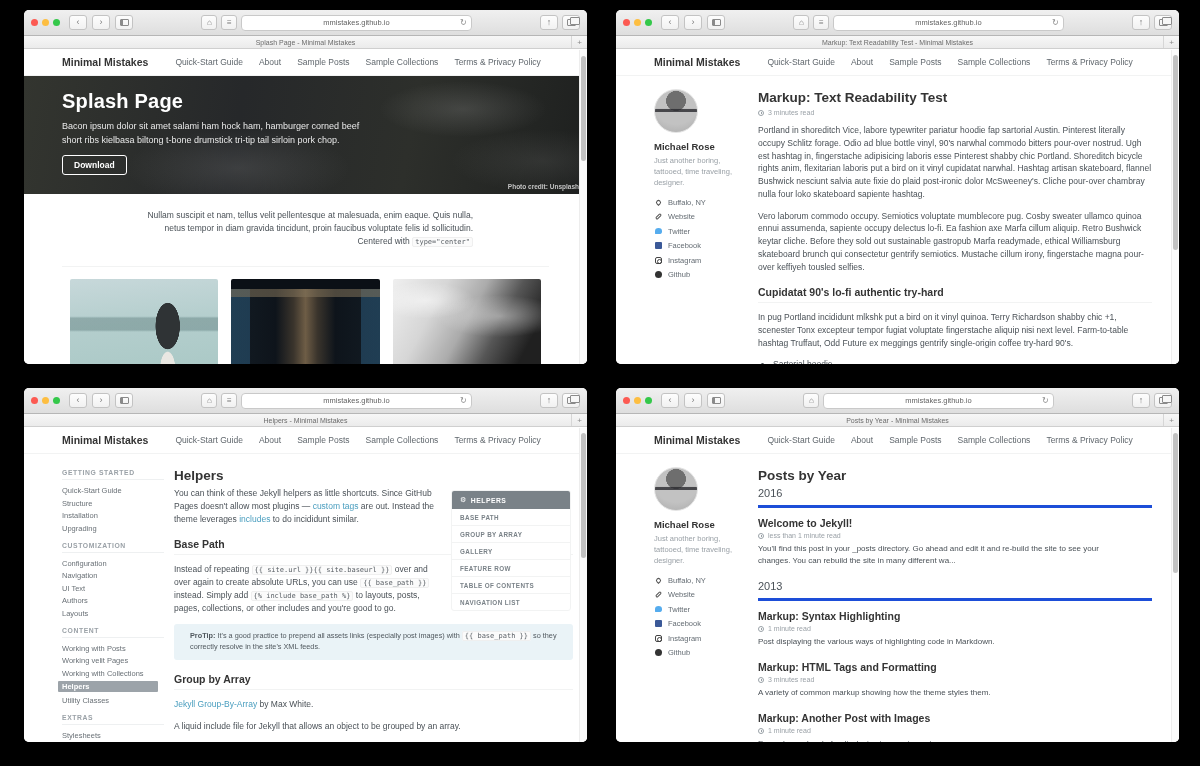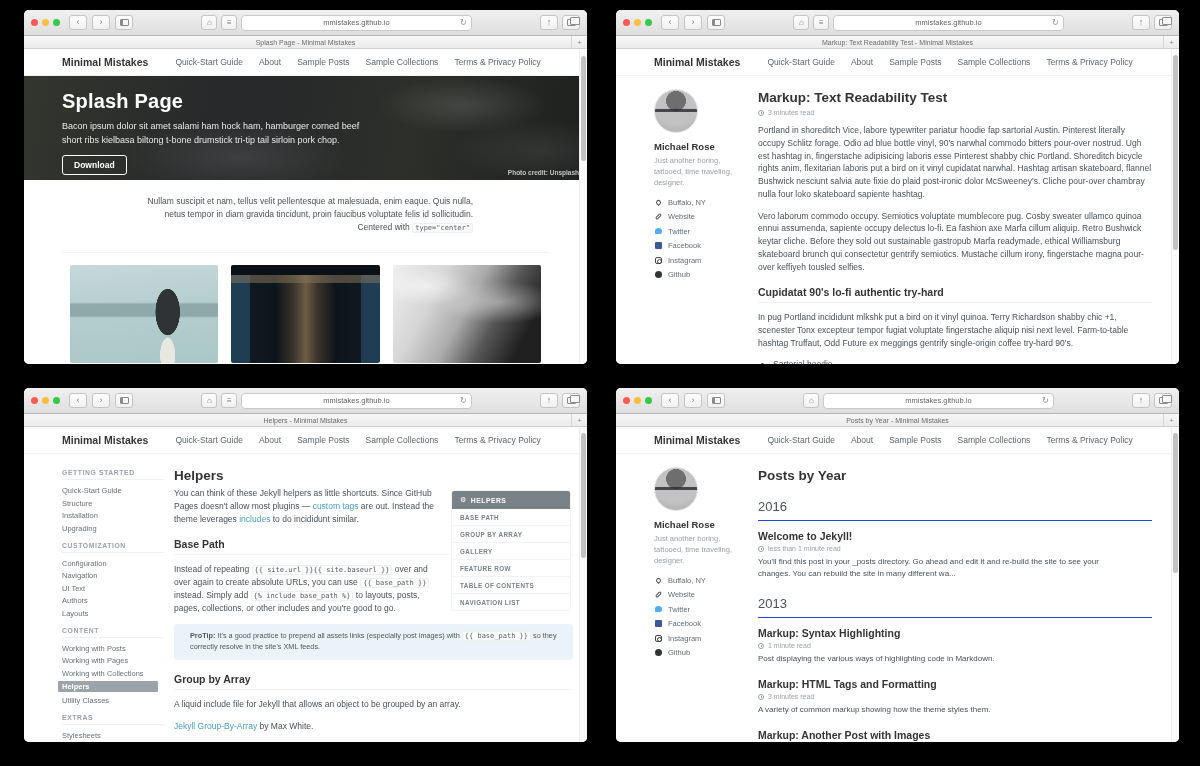--- a/index.html
+++ b/index.html
@@ -40,21 +40,21 @@
   .site { position:relative; height:315px; background:#fff; overflow:hidden; }
   .masthead { height:27px; display:flex; align-items:center; padding:0 16px 0 38px;
               border-bottom:1px solid #f2f3f3; background:#fff; }
   .brand { font-size:10.5px; font-weight:bold; color:#343434; }
   .navlinks { display:flex; gap:16px; margin-left:27px; font-size:8.5px; color:#60676d; }
   .scrollbar { position:absolute; top:1px; right:0; width:8px; height:100%;
                background:#fbfbfb; border-left:1px solid #ededed; }
   .thumb { position:absolute; right:1px; width:5px; border-radius:3px; background:#c2c2c2; }
 
   
-  .hero { height:104px; position:relative; padding:10px 0 0 38px; color:#fff; overflow:hidden;
+  .hero { height:118px; position:relative; padding:10px 0 0 38px; color:#fff; overflow:hidden;
     background:
       radial-gradient(120px 40px at 78% 28%, rgba(210,210,210,.16), transparent 70%),
       radial-gradient(160px 55px at 38% 78%, rgba(200,200,200,.14), transparent 70%),
       radial-gradient(130px 45px at 92% 72%, rgba(170,170,170,.12), transparent 70%),
       linear-gradient(100deg,#33352f 0%,#26282a 38%,#2d2f2b 68%,#1e201f 100%); }
   .hero h1 { font-size:20px; margin:4px 0 7px; letter-spacing:.2px; }
   .hero p { font-size:9px; max-width:305px; line-height:1.5; color:#e8e8e8; }
   .btn-download { display:inline-block; margin-top:8px; padding:4px 11px; border:1px solid #fff;
                   border-radius:3px; font-size:8.5px; font-weight:bold; color:#fff; }
   .credit { position:absolute; right:8px; bottom:4px; font-size:6.5px; font-weight:bold; color:#c4c4c4; }
@@ -127,22 +127,22 @@
                 text-transform:uppercase; padding:5px 8px; display:flex; align-items:center; gap:4px; }
   .toc-gear { font-size:7px; }
   .toc-item { font-size:6.3px; font-weight:bold; letter-spacing:.4px; color:#7a8288;
               text-transform:uppercase; padding:4.5px 8px; border-bottom:1px solid #f2f3f3; }
   .toc-item:last-child { border-bottom:none; }
   .blue { color:#4a9ebf; }
   .notice { background:#eaf3f7; border-radius:3px; padding:7px 16px; font-size:7.3px;
             line-height:1.5; color:#50585e; margin:10px 0; clear:both; }
 
   
-  .year-head { font-size:13px; color:#4a5157; border-bottom:1px solid #1d4ed8;
-               padding-bottom:6px; margin:16px 0 9px; font-weight:normal; }
+  .year-head { font-size:11px; color:#4a5157; border-bottom:3px solid #1d4ed8;
+               padding-bottom:6px; margin:4px 0 9px; font-weight:normal; }
   .post-item { margin-bottom:13px; }
   .post-item h3 { font-size:10.5px; color:#343434; margin-bottom:3px; }
   .post-item .pmeta { margin-bottom:4px; }
   .excerpt { font-size:8px; line-height:1.5; color:#4a5157; max-width:372px; }
 </style>
 </head>
 <body>
 
 <div class="stage">
 
@@ -368,21 +368,21 @@
           <div class="dn-item">Installation</div>
           <div class="dn-item">Upgrading</div>
           <div class="dn-title">Customization</div>
           <div class="dn-item">Configuration</div>
           <div class="dn-item">Navigation</div>
           <div class="dn-item">UI Text</div>
           <div class="dn-item">Authors</div>
           <div class="dn-item">Layouts</div>
           <div class="dn-title">Content</div>
           <div class="dn-item">Working with Posts</div>
-          <div class="dn-item">Working with Pages</div>
+          <div class="dn-item">Working velit Pages</div>
           <div class="dn-item">Working with Collections</div>
           <div class="dn-item active">Helpers</div>
           <div class="dn-item">Utility Classes</div>
           <div class="dn-title">Extras</div>
           <div class="dn-item">Stylesheets</div>
 
         </div>
         <div class="docs-main">
           <h1 class="page-title">Helpers</h1>
           <div class="toc">
@@ -395,22 +395,22 @@
             <div class="toc-item">Gallery</div>
             <div class="toc-item">Feature Row</div>
             <div class="toc-item">Table of Contents</div>
             <div class="toc-item">Navigation List</div>
           </div>
           <p class="body-p"><span>You can think of these Jekyll helpers as little shortcuts. Since GitHub Pages doesn't allow most plugins — </span><span class="blue">custom tags</span><span> are out. Instead the theme leverages </span><span class="blue">includes</span><span> to do incididunt similar.</span></p>
           <h2 class="h2-line">Base Path</h2>
           <p class="body-p"><span>Instead of repeating </span><span class="code-chip">{{ site.url }}{{ site.baseurl }}</span><span> over and over again to create absolute URLs, you can use </span><span class="code-chip">{{ base_path }}</span><span> instead. Simply add </span><span class="code-chip">{% include base_path %}</span><span> to layouts, posts, pages, collections, or other includes and you're good to go.</span></p>
           <div class="notice"><b>ProTip:</b><span> It's a good practice to prepend all assets links (especially post images) with </span><span class="code-chip">{{ base_path }}</span><span> so they correctly resolve in the site's XML feeds.</span></div>
           <h2 class="h2-line">Group by Array</h2>
+          <p class="body-p"><span class="blue">Jekyll Group-By-Array</span><span> by Max White.</span></p>
           <p class="body-p">A liquid include file for Jekyll that allows an object to be grouped by an array.</p>
-          <p class="body-p"><span class="blue">Jekyll Group-By-Array</span><span> by Max White.</span></p>
           <p class="body-p">The Liquid based taxonomy archives found amongst the demo pages rely on this helper.</p>
 
         </div>
       </div>
       <div class="scrollbar">
           <span class="thumb" style="top:5px;height:125px"></span>
         </div>
     </div>
   </div>
 

